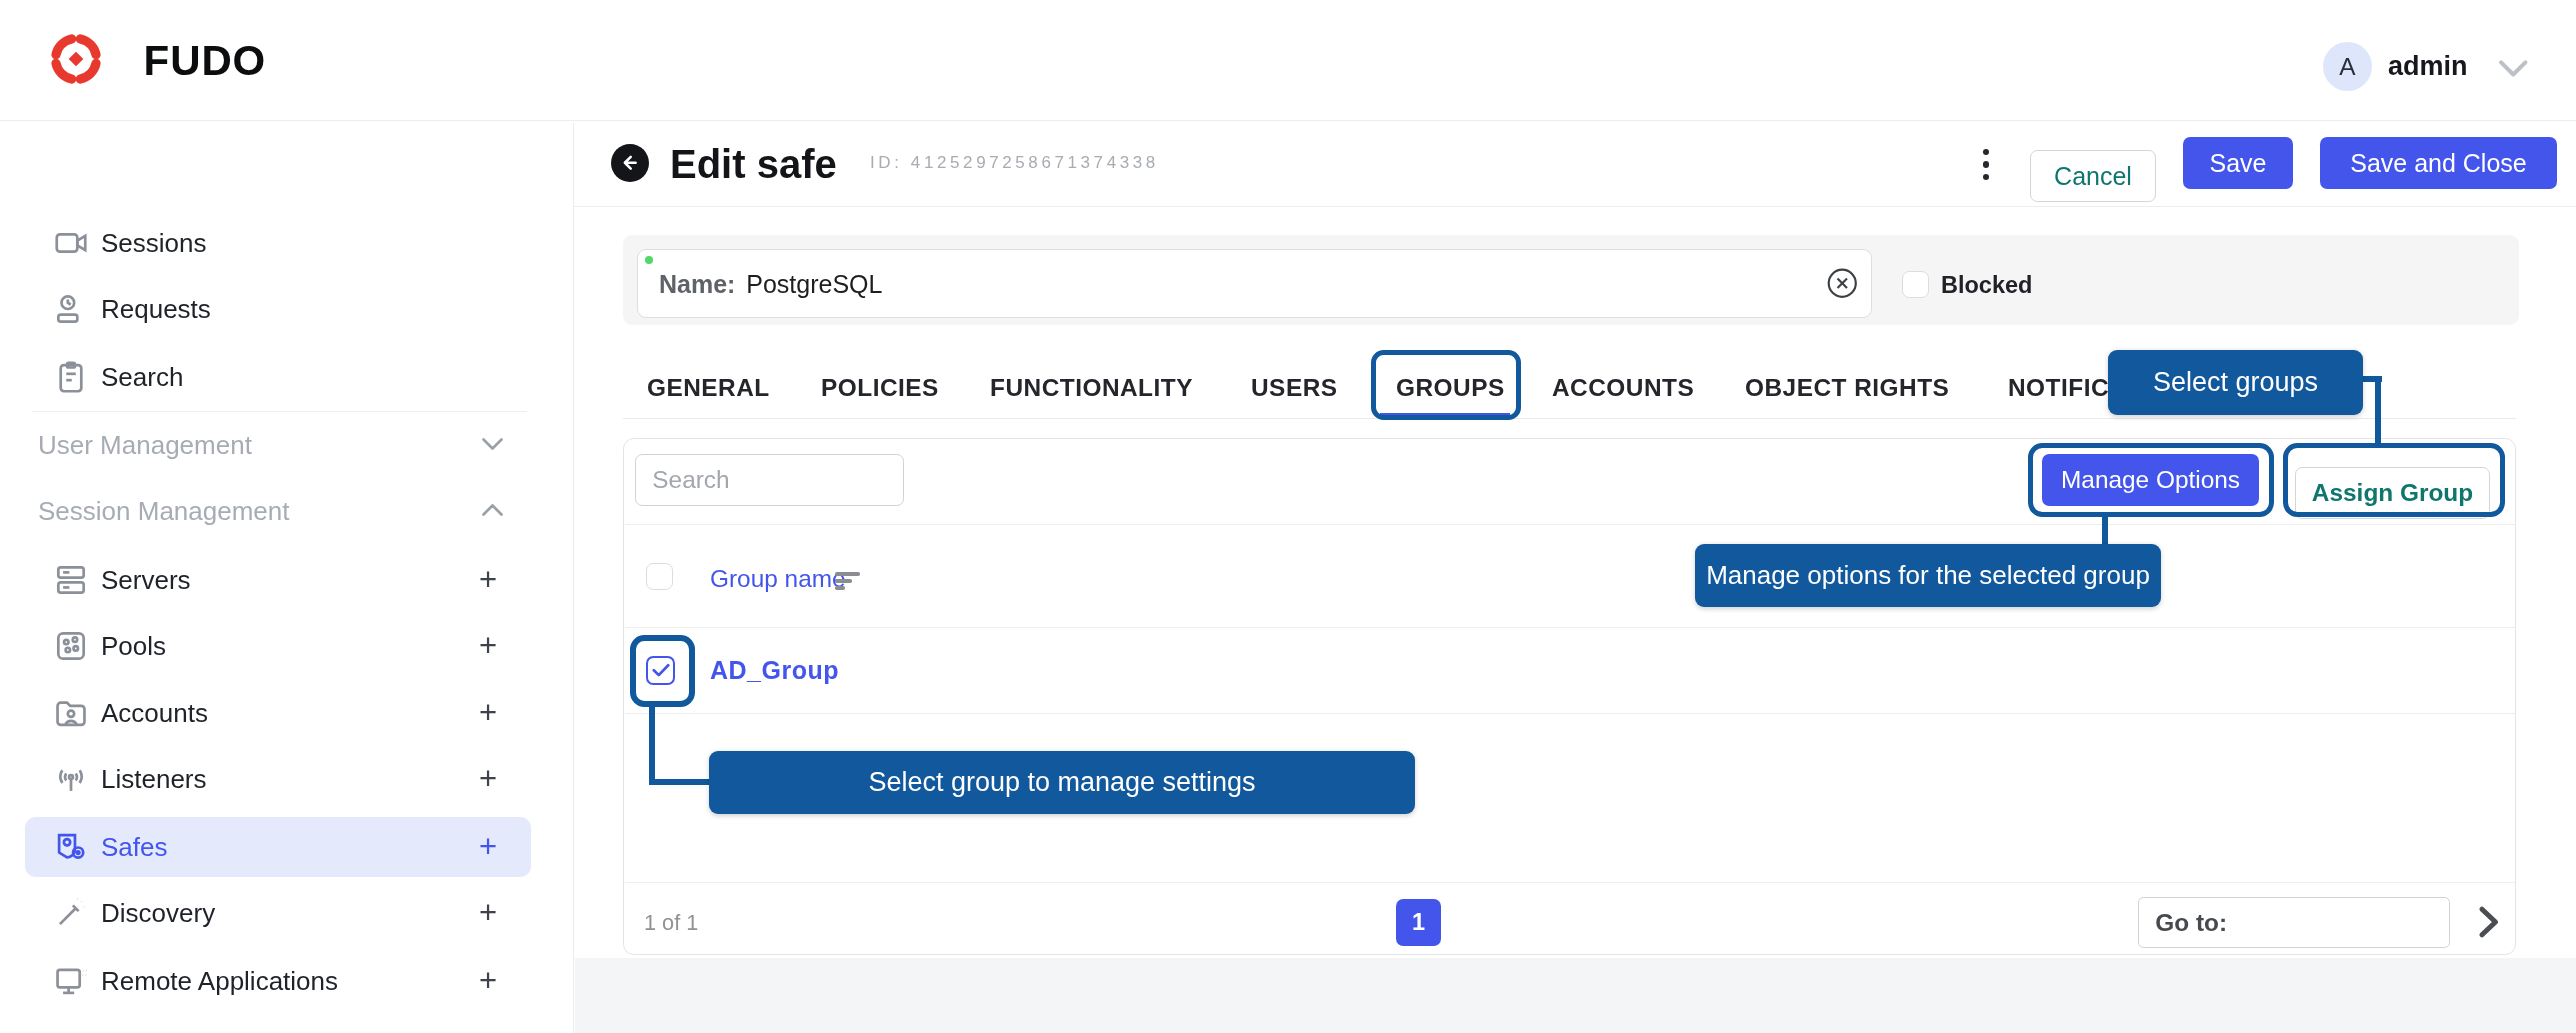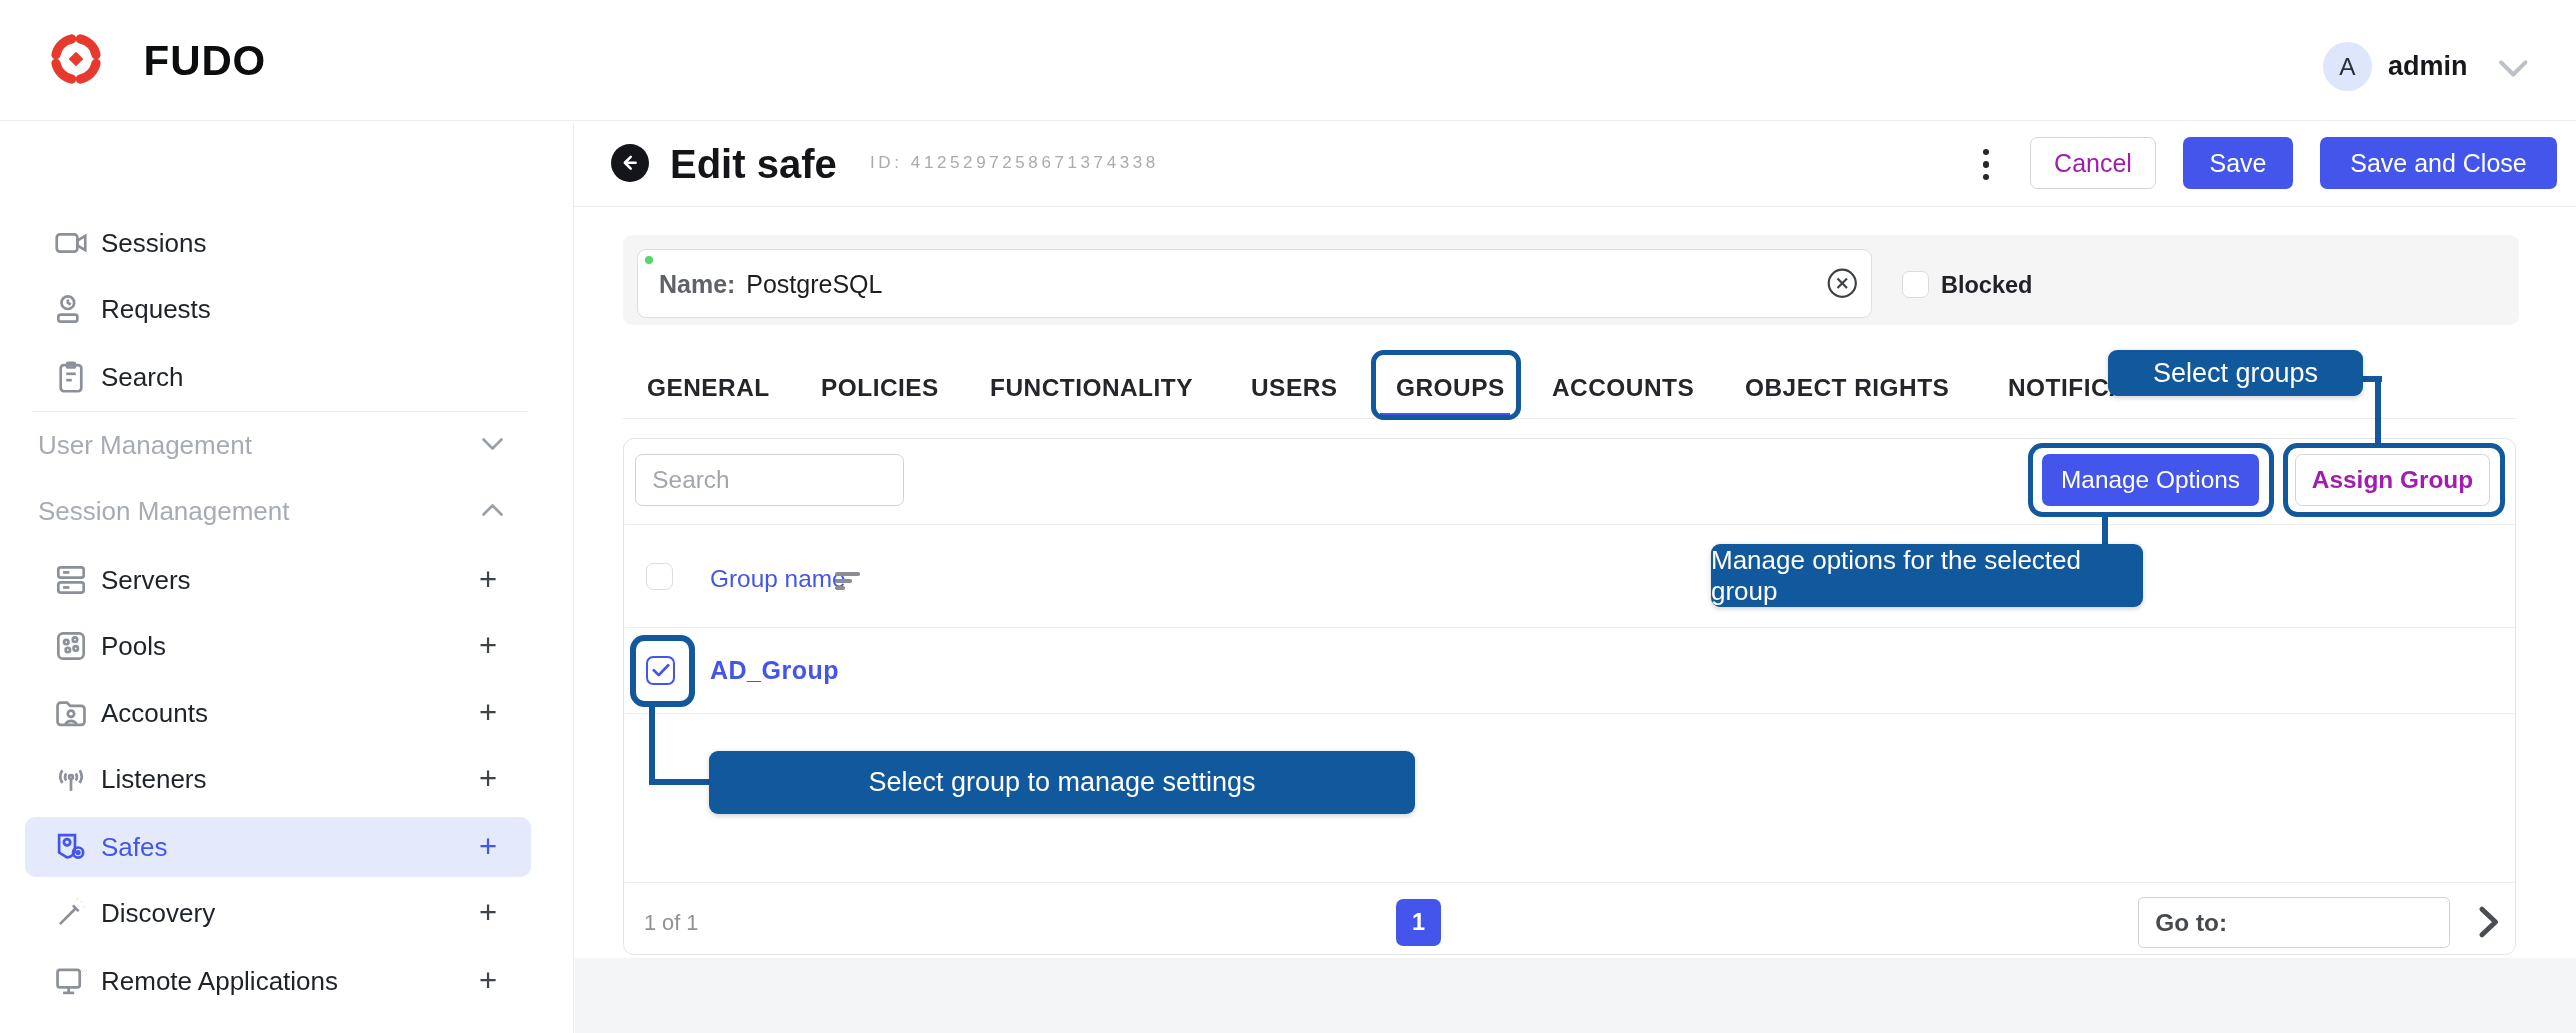--- a/index.html
+++ b/index.html
@@ -28,21 +28,21 @@
   .section-hdr .slabel { font-size:26px; font-weight:500; color:#a7acb4; }
   .section-hdr .schev { position:absolute; left:441px; }
 
   
   .back-btn { left:611px; top:144px; width:38px; height:38px; border-radius:50%; background:#141518; display:flex; align-items:center; justify-content:center; cursor:pointer; }
   .page-title { left:670px; top:142px; font-size:40px; font-weight:700; color:#141518; }
   .id-line { left:870px; top:153px; font-size:17px; color:#a7abb2; letter-spacing:3.6px; font-weight:400; }
   .kebab { left:1968px; top:139px; width:36px; height:51px; display:flex; flex-direction:column; align-items:center; justify-content:center; gap:6.3px; cursor:pointer; }
   .kebab i { width:6.3px; height:6.3px; border-radius:50%; background:#26282d; }
   .btn { position:absolute; height:52px; border-radius:7.2px; display:flex; align-items:center; justify-content:center; font-size:25px; cursor:pointer; }
-  .btn.ghost { background:#fff; border:1.8px solid #d3d5d9; color:#a21caf; }
+  .btn.ghost { background:#fff; border:1.8px solid #d3d5d9; color:#0f766e;margin-top:13px; }
   .btn.primary { background:#4355eb; color:#fff; border:none; }
   .hdr-divider { left:574px; top:206px; width:2002px; height:0; border-top:1.8px solid #ededee; }
 
   
   .name-band { left:623px; top:235px; width:1896px; height:90px; background:#f5f5f6; border-radius:9px; }
   .name-input { left:637px; top:249px; width:1235px; height:69px; background:#fff; border:1.8px solid #dcdee1; border-radius:9px; cursor:text; }
   .green-dot { left:645px; top:256px; width:8.1px; height:8.1px; border-radius:50%; background:#52d869; }
   .name-text { left:659px; top:270px; font-size:25px; }
   .name-text .lbl { font-weight:600; color:#5f6368; }
   .name-text .val { color:#1d1e20; margin-left:10.8px; }
@@ -333,28 +333,28 @@
   <div class="abs next-btn">
     <svg width="36" height="36" viewBox="0 0 24 24">
         <polyline points="8,3.5 17,12 8,20.5" fill="none" stroke="#4a4d52" stroke-width="3.4" stroke-linecap="round" stroke-linejoin="round"></polyline>
       </svg>
   </div>
 
   <div class="abs bottom-strip"></div>
 
   <div class="outline" style="left:1371px;top:350px;width:150px;height:70px;border-radius:12.6px;"></div>
 
-  <div class="callout" style="left:2108px;top:350px;width:255px;height:46px;font-size:27px;">Select groups</div>
+  <div class="callout" style="left:2108px;top:350px;width:255px;height:65px;font-size:27px;">Select groups</div>
   <div class="conn" style="left:2358px;top:376px;width:23.5px;height:6.3px;"></div>
   <div class="conn" style="left:2375px;top:376px;width:6.3px;height:70px;"></div>
 
   <div class="outline" style="left:2028px;top:443px;width:246px;height:74px;"></div>
   <div class="outline" style="left:2283px;top:443px;width:222px;height:74px;"></div>
   <div class="conn" style="left:2102px;top:516px;width:6.3px;height:30px;"></div>
-  <div class="callout" style="left:1695px;top:544px;width:432px;height:63px;font-size:26px;margin-left:16px;">Manage options for the selected group</div>
+  <div class="callout" style="left:1695px;top:544px;width:466px;height:63px;font-size:26px;">Manage options for the selected group</div>
 
   <div class="outline" style="left:630px;top:635px;width:65px;height:72px;border-width:6.3px;"></div>
   <div class="conn" style="left:649px;top:705px;width:6.3px;height:80px;"></div>
   <div class="conn" style="left:649px;top:779px;width:63px;height:6.3px;"></div>
   <div class="callout" style="left:709px;top:751px;width:706px;height:63px;font-size:27px;">Select group to manage settings</div>
 
 </div>
 
 
 </body></html>

